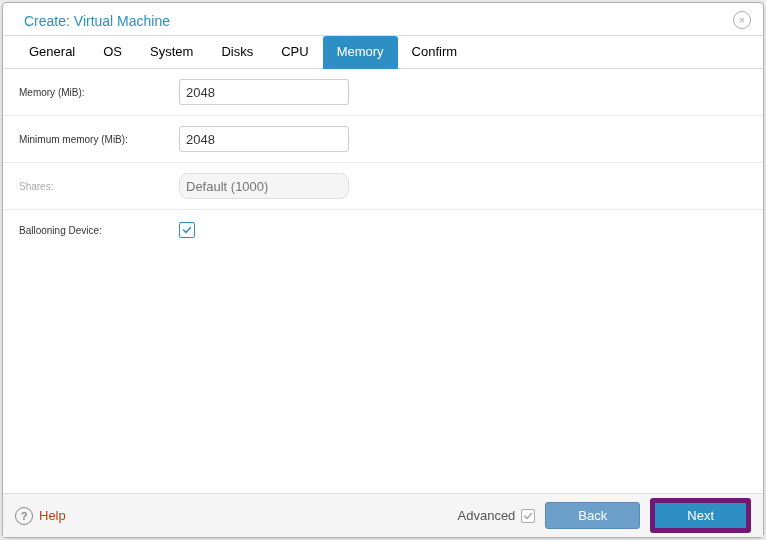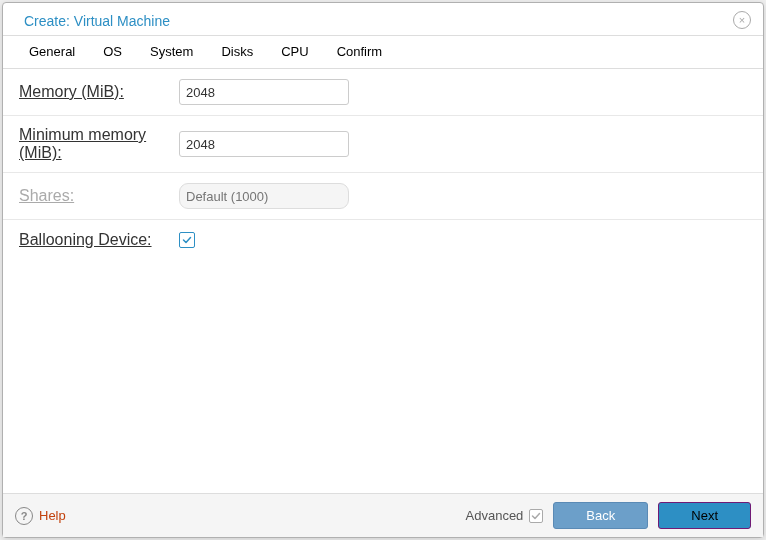--- a/index.html
+++ b/index.html
@@ -87,23 +87,22 @@
       padding: 10px 16px;
       border-bottom: 1px solid #e8e8e8;
       min-height: 40px;
     }
     .form-row:last-child {
       border-bottom: none;
     }
     .form-label {
       width: 160px;
       color: #333;
-      font-size: 16px;
+      font-size: 10px;
       flex-shrink: 0;
-      text-decoration: underline;
     }
     .form-label.disabled {
       color: #aaa;
     }
     .spinner-input {
       display: flex;
       align-items: center;
       border: 1px solid #ccc;
       border-radius: 3px;
       background: #fff;
@@ -225,42 +224,43 @@
       font-size: 13px;
       font-weight: normal;
     }
     .btn-back {
       background: #6c9fc9;
       color: #fff;
       border: 1px solid #5a8ab5;
     }
     .btn-next {
       background: #2d8fc4;
-      color: #000000;
-      border: 1px solid #701a75;
+      color: #ffffff;
+      border: 5px solid #701a75;
     }
   </style>
 </head>
 <body>
 
 <div class="dialog">
 
   <div class="dialog-title-bar">
     <span class="dialog-title">Create: Virtual Machine</span>
     <div class="close-btn">
       <span>×</span>
     </div>
   </div>
 
   <div class="tab-bar">
     <div class="tab">General</div>
     <div class="tab">OS</div>
     <div class="tab">System</div>
     <div class="tab">Disks</div>
     <div class="tab">CPU</div>
+    <div class="tab active">Memory</div>
     <div class="tab disabled">Confirm</div>
   </div>
 
   <div class="content">
 
     <div class="form-row">
       <div class="form-label">Memory (MiB):</div>
       <div class="spinner-input">
         <input type="text" value="2048" style="">
 

